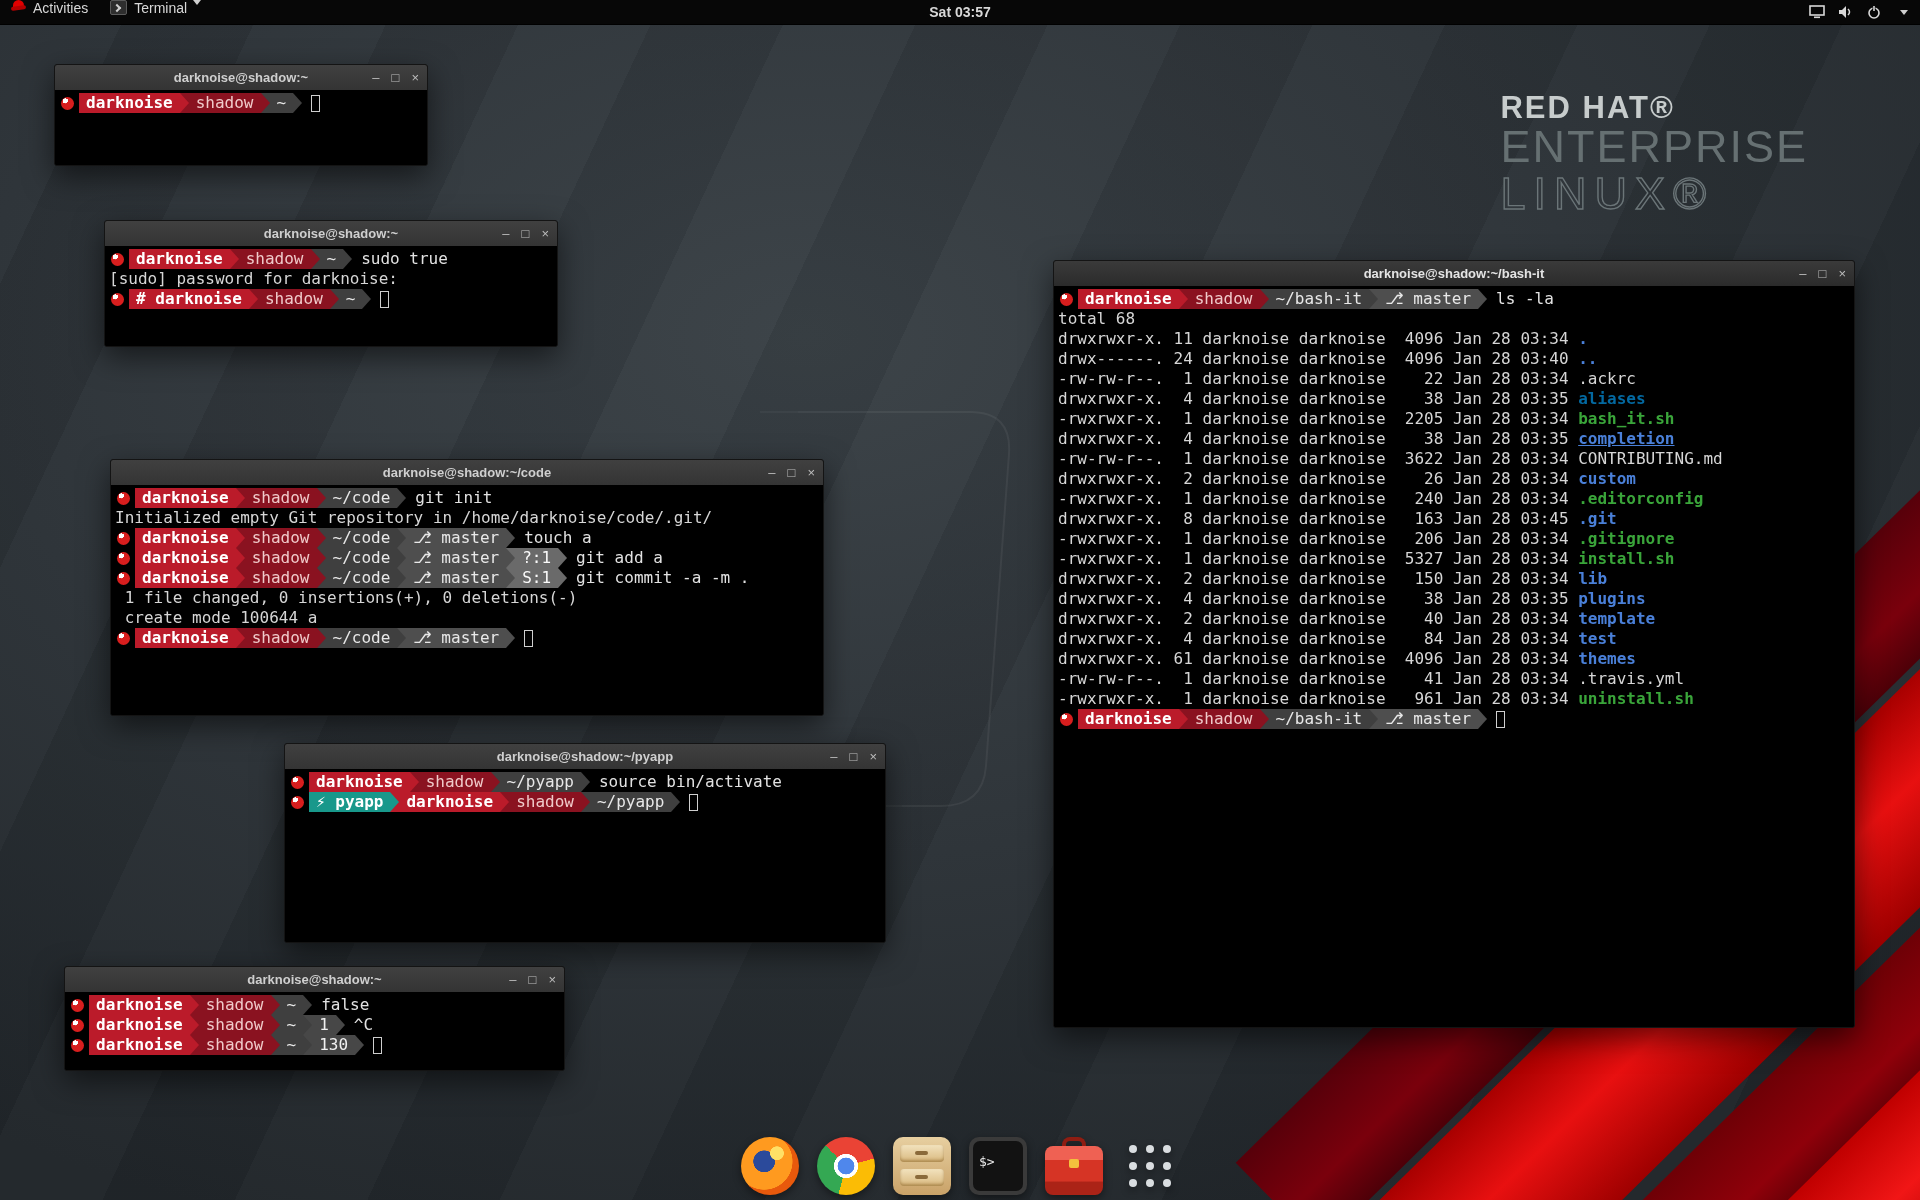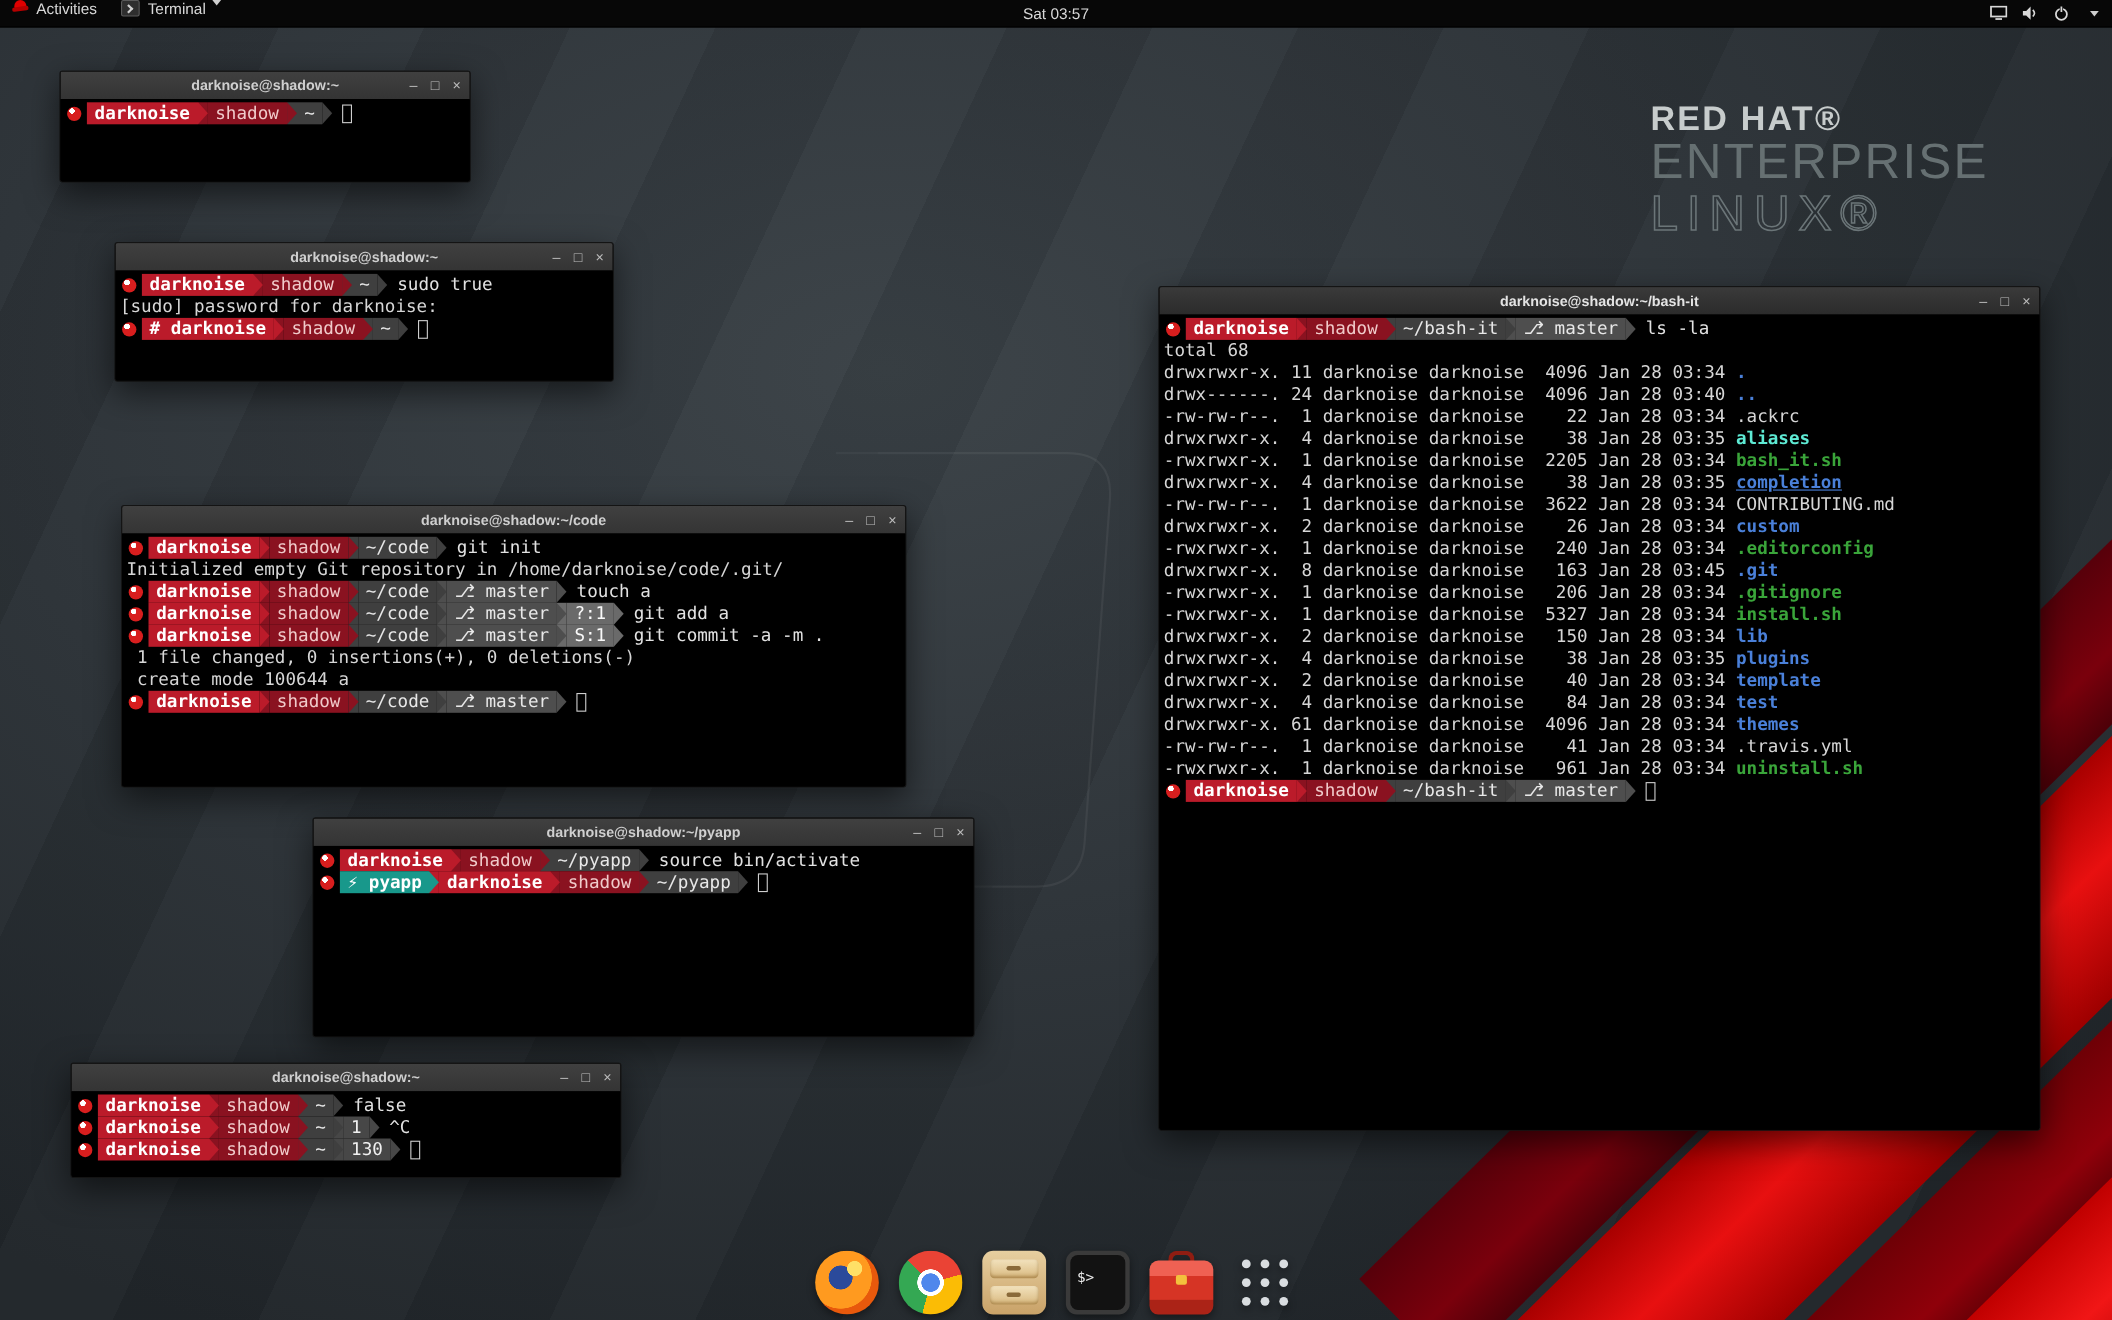--- a/index.html
+++ b/index.html
@@ -16,21 +16,21 @@
   .tb-left{display:flex;align-items:center;height:100%;}
   .tb-btn{display:flex;padding:0 11px;height:100%;cursor:default;}
   .rh-hat{width:15px;height:11px;display:inline-block;position:relative;margin-right:7px;}
   .rh-hat::before{content:"";position:absolute;left:2px;top:0;width:11px;height:8px;background:#e00000;border-radius:6px 6px 2px 2px;}
   .rh-hat::after{content:"";position:absolute;left:0;top:6px;width:15px;height:4px;background:#b50000;border-radius:2px;transform:rotate(-8deg);}
   .term-mini{width:15px;height:13px;background:#2e2e2e;border:1px solid #5a5a5a;border-radius:2px;position:relative;margin-right:7px;}
   .term-mini::before{content:"";position:absolute;left:3px;top:4px;width:4px;height:4px;
     border-right:2px solid #cfcfcf;border-top:2px solid #cfcfcf;transform:rotate(45deg);}
   .caret-down{width:0;height:0;border-left:4px solid transparent;border-right:4px solid transparent;
     border-top:5px solid #cfcfcf;display:inline-block;margin-left:6px;}
-  .tb-clock{position:absolute;left:50%;transform:translateX(-50%);font-weight:normal;}
+  .tb-clock{position:absolute;left:50%;transform:translateX(-50%);font-weight:bold;}
   .tb-right{margin-left:auto;display:flex;align-items:center;gap:13px;padding:0 12px;height:100%;}
   .tb-right svg{display:block;}
 
   
   .branding{position:absolute;right:112px;top:92px;text-align:left;line-height:1.04;user-select:none;}
   .brand1{font-size:31px;font-weight:bold;letter-spacing:2px;color:#c7cccc;}
   .brand2{font-size:45px;font-weight:300;letter-spacing:2px;color:#667072;}
   .brand3{font-size:45px;font-weight:400;letter-spacing:8px;color:rgba(0,0,0,0);
     -webkit-text-stroke:1.4px #6b7578;}
 
@@ -202,21 +202,21 @@
             <span class="wbtn">□</span>
             <span class="wbtn">×</span>
           </div>
         </div>
         <div class="term">
           <div class="tline prompt"><span class="picon"></span><span class="seg b" style="background: rgb(187, 27, 42); color: rgb(255, 255, 255);">darknoise</span><span class="sepouter" style="background: rgb(138, 18, 32);"><span class="tri" style="border-left-color: rgb(187, 27, 42);"></span></span><span class="seg" style="background: rgb(138, 18, 32); color: rgb(240, 202, 202);">shadow</span><span class="sepouter" style="background: rgb(63, 63, 63);"><span class="tri" style="border-left-color: rgb(138, 18, 32);"></span></span><span class="seg" style="background: rgb(63, 63, 63); color: rgb(232, 232, 232);">~/bash-it</span><span class="sepouter" style="background: rgb(78, 78, 78);"><span class="tri" style="border-left-color: rgb(63, 63, 63);"></span></span><span class="seg" style="background: rgb(78, 78, 78); color: rgb(232, 232, 232);">⎇ master</span><span class="sepouter" style="background: transparent;"><span class="tri" style="border-left-color: rgb(78, 78, 78);"></span></span><span class="cmd">ls -la</span></div>
           <div class="tline"><span>total 68</span></div>
           <div class="tline"><span>drwxrwxr-x. 11 darknoise darknoise  4096 Jan 28 03:34 </span><span class="lsname bold" style="color: rgb(74, 128, 217);">.</span></div>
           <div class="tline"><span>drwx------. 24 darknoise darknoise  4096 Jan 28 03:40 </span><span class="lsname bold" style="color: rgb(74, 128, 217);">..</span></div>
           <div class="tline"><span>-rw-rw-r--.  1 darknoise darknoise    22 Jan 28 03:34 </span><span class="lsname" style="color: rgb(214, 214, 214);">.ackrc</span></div>
-          <div class="tline"><span>drwxrwxr-x.  4 darknoise darknoise    38 Jan 28 03:35 </span><span class="lsname bold" style="color: #5eead4;">aliases</span></div>
+          <div class="tline"><span>drwxrwxr-x.  4 darknoise darknoise    38 Jan 28 03:35 </span><span class="lsname bold" style="color: #0369a1;">aliases</span></div>
           <div class="tline"><span>-rwxrwxr-x.  1 darknoise darknoise  2205 Jan 28 03:34 </span><span class="lsname bold" style="color: rgb(58, 165, 58);">bash_it.sh</span></div>
           <div class="tline"><span>drwxrwxr-x.  4 darknoise darknoise    38 Jan 28 03:35 </span><span class="lsname bold" style="color: rgb(74, 128, 217); text-decoration: underline;">completion</span></div>
           <div class="tline"><span>-rw-rw-r--.  1 darknoise darknoise  3622 Jan 28 03:34 </span><span class="lsname" style="color: rgb(214, 214, 214);">CONTRIBUTING.md</span></div>
           <div class="tline"><span>drwxrwxr-x.  2 darknoise darknoise    26 Jan 28 03:34 </span><span class="lsname bold" style="color: rgb(74, 128, 217);">custom</span></div>
           <div class="tline"><span>-rwxrwxr-x.  1 darknoise darknoise   240 Jan 28 03:34 </span><span class="lsname bold" style="color: rgb(58, 165, 58);">.editorconfig</span></div>
           <div class="tline"><span>drwxrwxr-x.  8 darknoise darknoise   163 Jan 28 03:45 </span><span class="lsname bold" style="color: rgb(74, 128, 217);">.git</span></div>
           <div class="tline"><span>-rwxrwxr-x.  1 darknoise darknoise   206 Jan 28 03:34 </span><span class="lsname bold" style="color: rgb(58, 165, 58);">.gitignore</span></div>
           <div class="tline"><span>-rwxrwxr-x.  1 darknoise darknoise  5327 Jan 28 03:34 </span><span class="lsname bold" style="color: rgb(58, 165, 58);">install.sh</span></div>
           <div class="tline"><span>drwxrwxr-x.  2 darknoise darknoise   150 Jan 28 03:34 </span><span class="lsname bold" style="color: rgb(74, 128, 217);">lib</span></div>
           <div class="tline"><span>drwxrwxr-x.  4 darknoise darknoise    38 Jan 28 03:35 </span><span class="lsname bold" style="color: rgb(74, 128, 217);">plugins</span></div>

